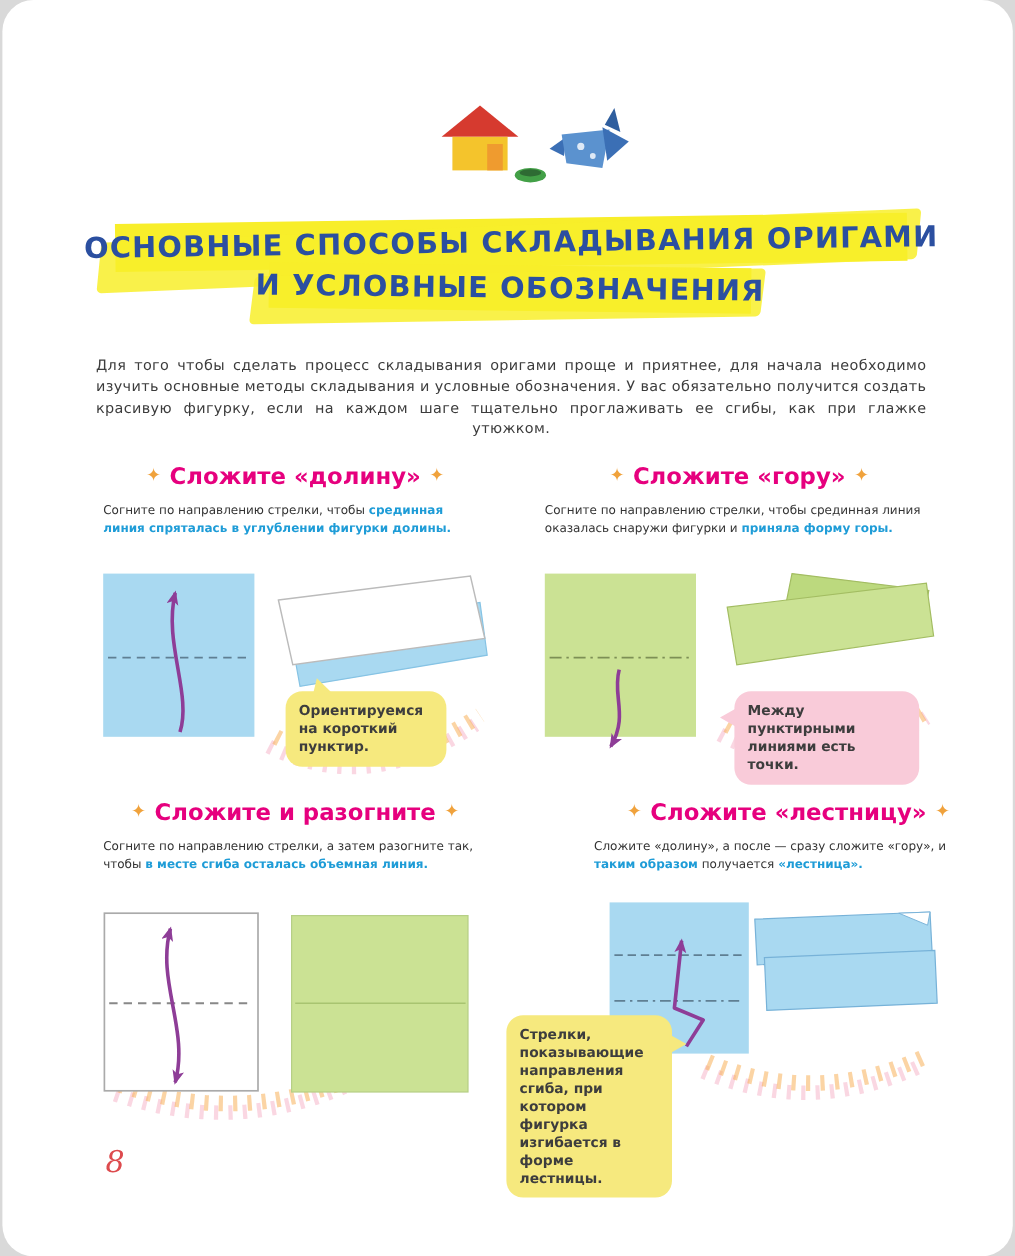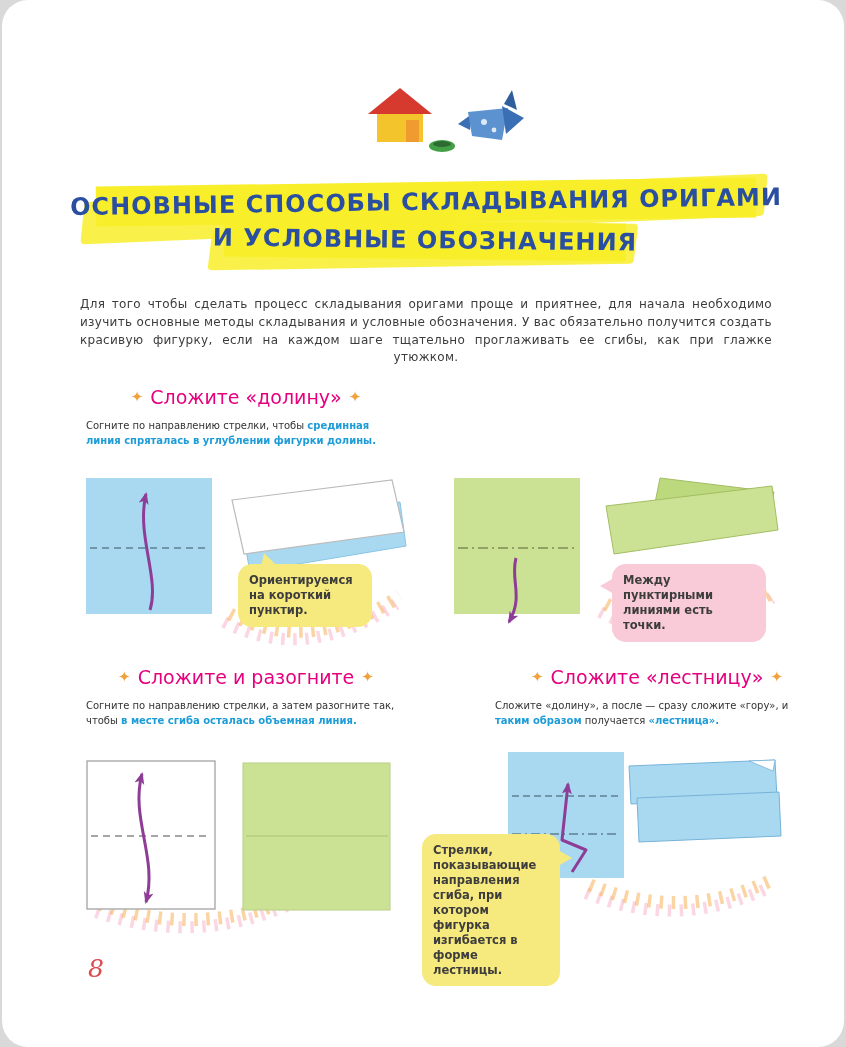--- a/index.html
+++ b/index.html
@@ -27,35 +27,35 @@
     position:absolute; left:78px; top:284px; width:692px;
     font-size:12px; line-height:1.48; letter-spacing:.3px; color:#3c3c3c;
     text-align:justify; text-align-last:center;
   }
   
   .sec { position:absolute; width:320px; }
   #sec-valley   { left:84px;  top:386px; }
   #sec-mountain { left:452px; top:386px; width:324px; }
   #sec-fold     { left:84px;  top:666px; }
   #sec-stairs   { left:452px; top:666px; width:324px;margin-left:41px; }
-  .sec-title { text-align:center; color:#e6007e; font-weight:normal; font-size:19px; }
+  .sec-title { text-align:center; color:#e6007e; font-weight:bold; font-size:19px; }
   .star { color:#f0a23c; font-size:15px; margin:0 7px; vertical-align:2px; }
   .sec-text { margin-top:11px; font-size:10px; line-height:1.45; color:#333; }
   .hl { color:#1e9cd7; font-weight:bold; }
   
   .diag { position:absolute; }
   #diag-valley   { left:84px;  top:476px; width:322px; height:195px; }
   #diag-mountain { left:452px; top:476px; width:326px; height:195px; }
   #diag-fold     { left:84px;  top:756px; width:322px; height:195px; }
   #diag-stairs   { left:420px; top:748px; width:360px; height:200px; }
   .diag svg { position:absolute; overflow:visible; }
   
   .bubble {
     position:absolute; border-radius:14px; padding:9px 11px; z-index:5;
-    font-size:11.5px; font-weight:bold; line-height:1.3; color:#3d3d3d;
+    font-size:11.5px; font-weight:bold; line-height:1.3; color:#3d3d3d;margin-top:12px;
   }
   .b-yellow { background:#f6e97e; }
   .b-pink   { background:#f9cbd9; }
   .tail-up::before {
     content:""; position:absolute; top:-11px; left:20px;
     border:8px solid transparent; border-top:0; border-bottom:14px solid #f6e97e;
     transform:rotate(-16deg);
   }
   .tail-left::before {
     content:""; position:absolute; left:-12px; top:14px;
@@ -110,20 +110,26 @@
 
   <p class="intro">Для того чтобы сделать процесс складывания оригами проще и приятнее, для начала необходимо изучить основные методы складывания и условные обозначения. У вас обязательно получится создать красивую фигурку, если на каждом шаге тщательно проглаживать ее сгибы, как при глажке утюжком.</p>
 
   <div class="sec" id="sec-valley">
     <div class="sec-title">
       <span class="star">✦</span><span>Сложите «долину»</span><span class="star">✦</span>
     </div>
     <p class="sec-text"><span>Согните по направлению стрелки, чтобы </span><span class="hl">срединная линия спряталась в углублении фигурки долины.</span></p>
   </div>
 
+  <div class="sec" id="sec-mountain">
+    <div class="sec-title">
+      <span class="star">✦</span><span>Сложите «гору»</span><span class="star">✦</span>
+    </div>
+    <p class="sec-text"><span>Согните по направлению стрелки, чтобы срединная линия оказалась снаружи фигурки и </span><span class="hl">приняла форму горы.</span></p>
+  </div>
 
   <div class="sec" id="sec-fold">
     <div class="sec-title">
       <span class="star">✦</span><span>Сложите и разогните</span><span class="star">✦</span>
     </div>
     <p class="sec-text"><span>Согните по направлению стрелки, а затем разогните так, чтобы </span><span class="hl">в месте сгиба осталась объемная линия.</span></p>
   </div>
 
   <div class="sec" id="sec-stairs">
     <div class="sec-title">

